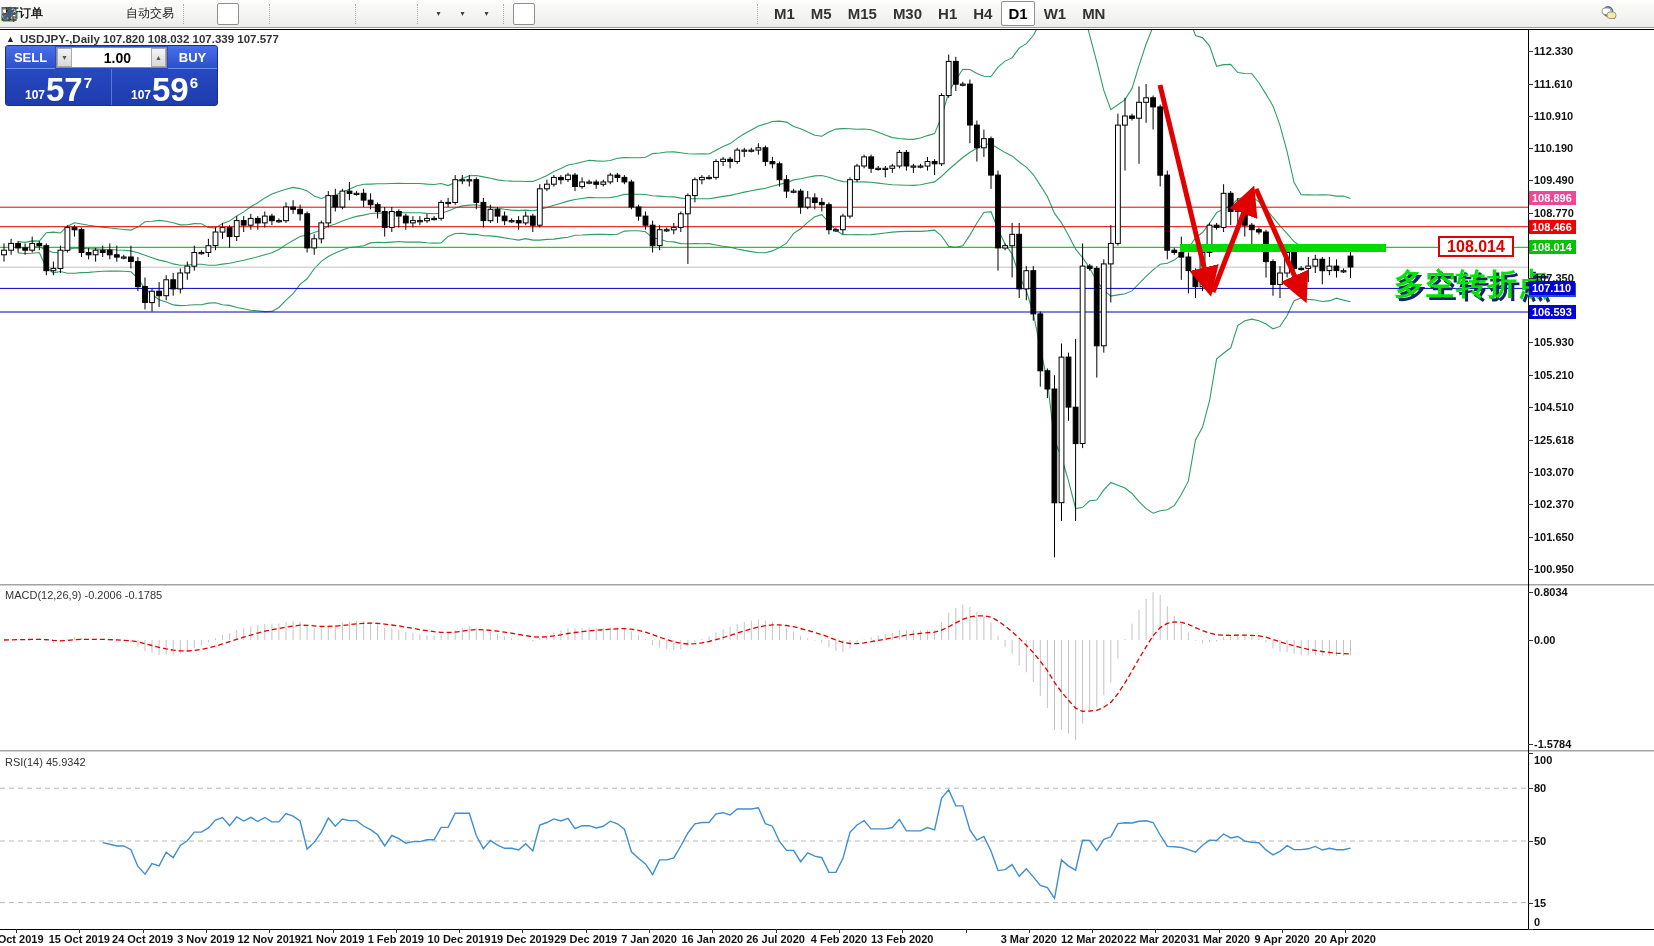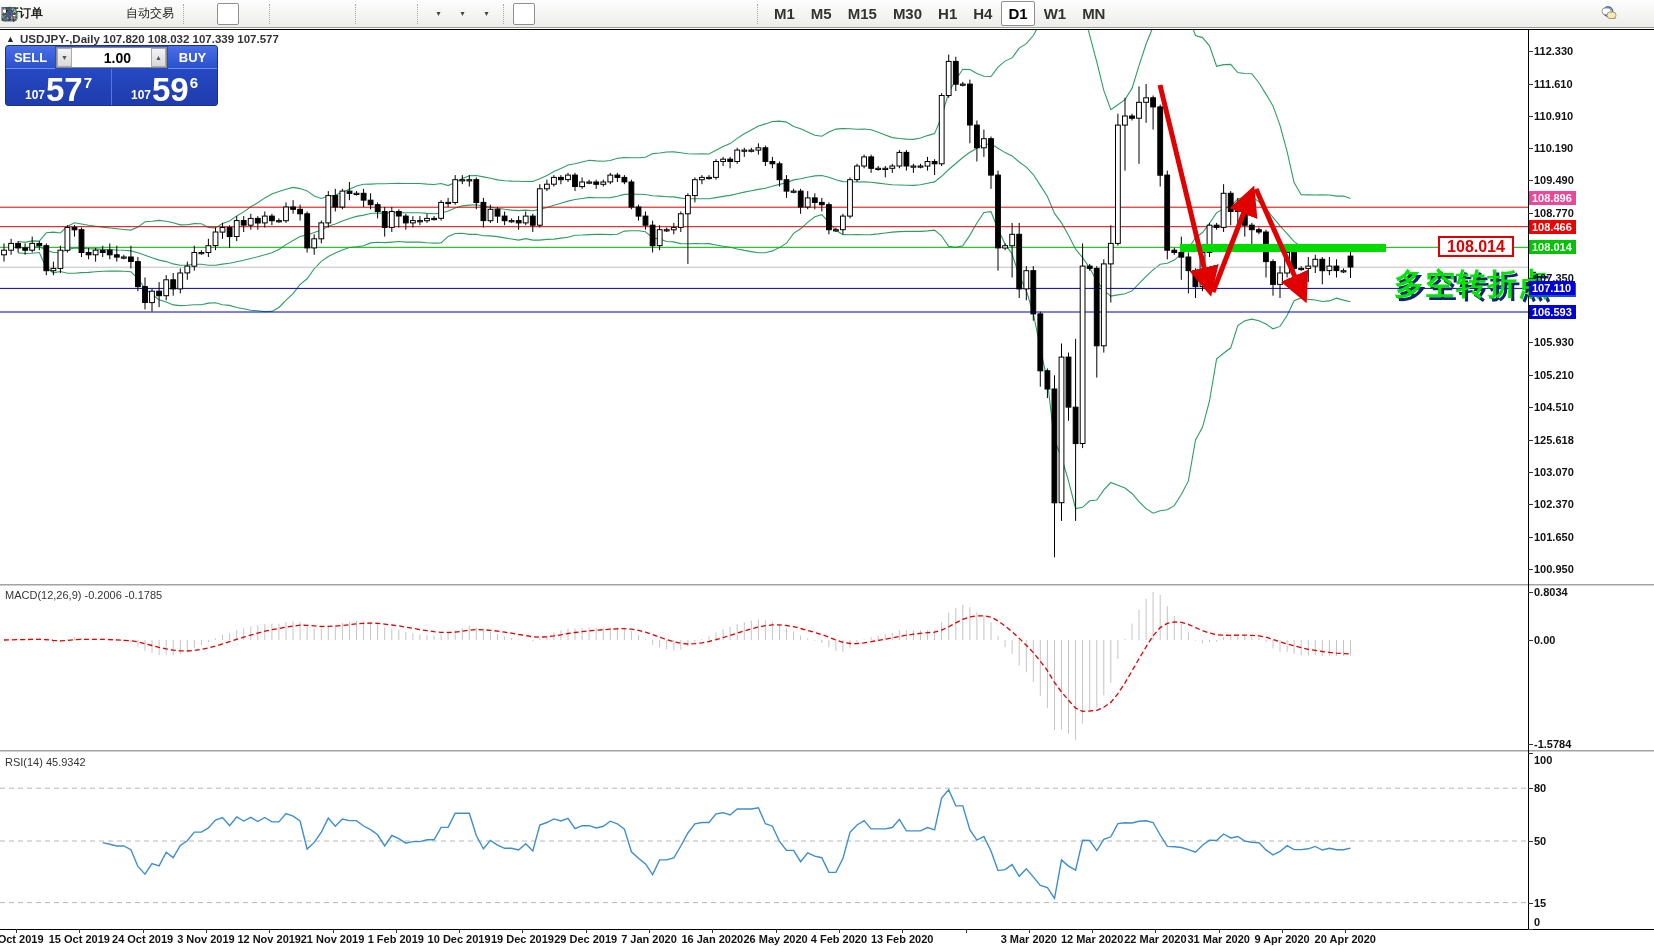--- a/index.html
+++ b/index.html
@@ -975,21 +975,21 @@
       <div class="dlabel" style="left: 459.1px;">10 Dec 2019</div>
       <div class="dtick" style="left: 459.1px;"></div>
       <div class="dlabel" style="left: 522.4px;">19 Dec 2019</div>
       <div class="dtick" style="left: 522.4px;"></div>
       <div class="dlabel" style="left: 585.7px;">29 Dec 2019</div>
       <div class="dtick" style="left: 585.7px;"></div>
       <div class="dlabel" style="left: 649px;">7 Jan 2020</div>
       <div class="dtick" style="left: 649px;"></div>
       <div class="dlabel" style="left: 712.3px;">16 Jan 2020</div>
       <div class="dtick" style="left: 712.3px;"></div>
-      <div class="dlabel" style="left: 775.6px;">26 May 2020</div>
+      <div class="dlabel" style="left: 775.6px;">26 Jul 2020</div>
       <div class="dtick" style="left: 775.6px;"></div>
       <div class="dlabel" style="left: 838.9px;">4 Feb 2020</div>
       <div class="dtick" style="left: 838.9px;"></div>
       <div class="dlabel" style="left: 902.2px;">13 Feb 2020</div>
       <div class="dtick" style="left: 902.2px;"></div>
       <div class="dlabel" style="left: 965.5px; margin-top: 48px;">23 Feb 2020</div>
       <div class="dtick" style="left: 965.5px;"></div>
       <div class="dlabel" style="left: 1028.8px;">3 Mar 2020</div>
       <div class="dtick" style="left: 1028.8px;"></div>
       <div class="dlabel" style="left: 1092.1px;">12 Mar 2020</div>

